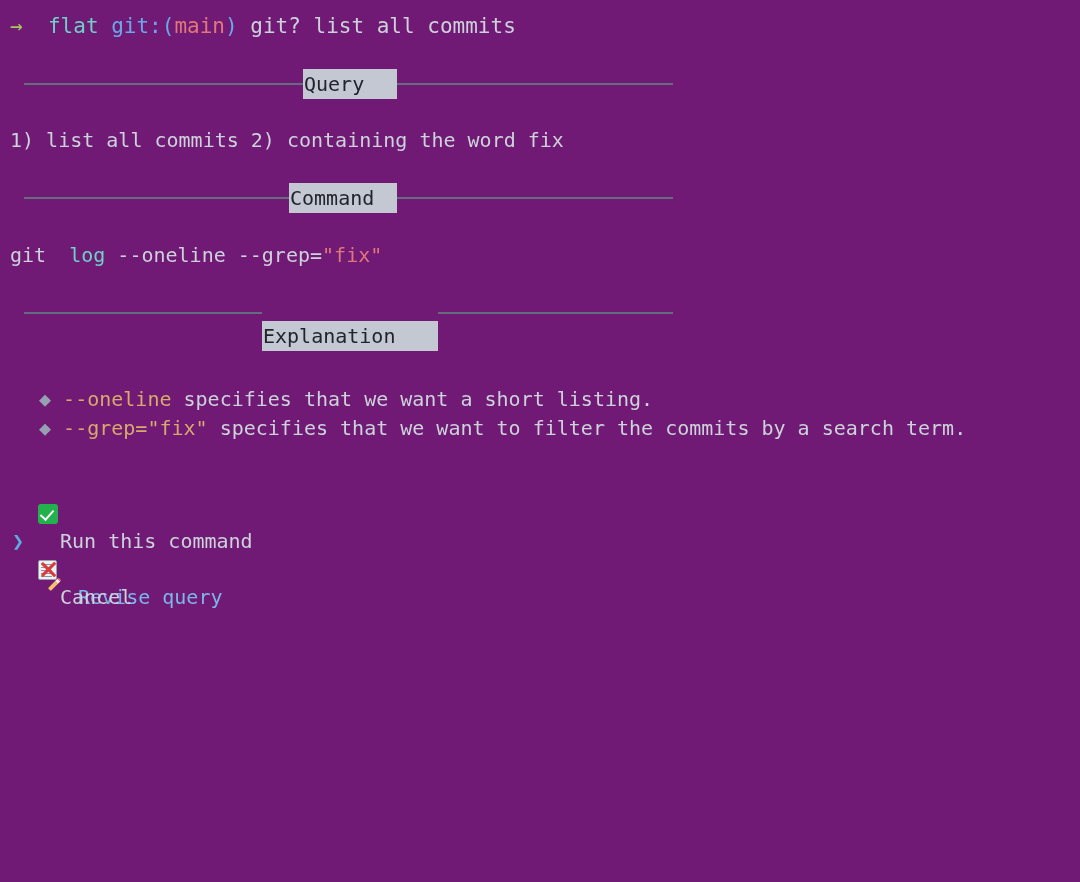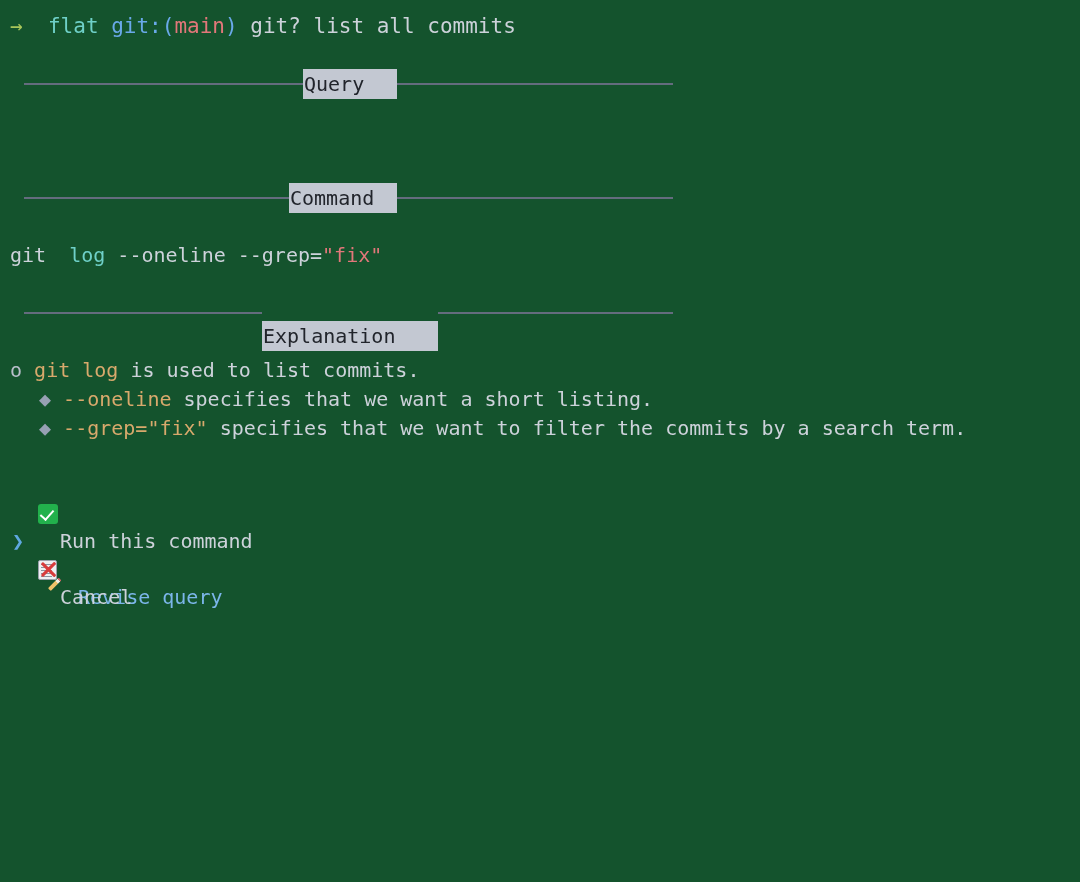--- a/index.html
+++ b/index.html
@@ -4,21 +4,21 @@
 <style>
   html, body {
     margin: 0;
     padding: 0;
     background: #2a2e37;
   }
   #terminal {
     position: relative;
     width: 1080px;
     height: 882px;
-    background: #14532d;
+    background: #701a75;
     font-family: "DejaVu Sans Mono", "Liberation Mono", monospace;
     font-size: 20px;
     line-height: 28px;
     color: #c5c9d1;
     overflow: hidden;
     text-decoration: underline;
     -webkit-font-smoothing: antialiased;
   }
 
   
@@ -190,36 +190,36 @@
 <div id="terminal">
 
   <div class="prompt-line"><span class="pl-arrow">→</span><span class="pl-cmd">  </span><span class="pl-flat">flat</span><span class="pl-cmd"> </span><span class="pl-gitpar">git:(</span><span class="pl-branch">main</span><span class="pl-gitpar">)</span><span class="pl-cmd"> </span><span class="pl-cmd">git? list all commits</span></div>
 
   <div class="rule-row" style="top:69px;">
     <div class="rule-line rule-left" style="width:279px;"></div>
     <div class="rule-label" style="left:303px;width:92px;">Query</div>
     <div class="rule-line rule-right"></div>
   </div>
 
+  <div class="text-row c-white" style="top:126px;">1) list all commits 2) containing the word fix</div>
 
   <div class="rule-row" style="top:183px;padding-left:20px;">
     <div class="rule-line rule-left" style="width:265px;"></div>
     <div class="rule-label" style="left:289px;width:106px;">Command</div>
     <div class="rule-line rule-right"></div>
   </div>
 
   <div class="text-row" style="top:241px;"><span class="c-white">git</span><span class="c-white"> </span><span class="c-cyan">log</span><span class="c-white"> --oneline --grep=</span><span class="c-red">"fix"</span></div>
 
   <div class="rule-row" style="top:298px;">
     <div class="rule-line rule-left" style="width:238px;"></div>
     <div class="rule-label" style="left:262px;width:174px;margin-top:23px;">Explanation</div>
     <div class="rule-line" style="left:438px;width:235px;"></div>
   </div>
 
-  <div class="text-row" style="top:356px;left:10px;"><span class="c-circle">o</span><span> </span><span class="c-orange">git log</span><span class="c-white"> is used to list commits.</span></div>
 
   <div class="text-row" style="top:385px;left:39px;text-align:right;"><span class="c-diamond">◆</span><span> </span><span class="c-orange">--oneline</span><span class="c-white"> specifies that we want a short listing.</span></div>
 
   <div class="text-row" style="top:414px;left:39px;"><span class="c-diamond">◆</span><span> </span><span class="c-orange">--grep="fix"</span><span class="c-white"> specifies that we want to filter the commits by a search term.</span></div>
 
   <div class="menu-row" style="top:471px;">
     <span class="menu-icon" style="left:38px;"><span class="glyph-check"></span></span>
     <span class="menu-label c-white" style="left:60px;">Run this command</span>
   </div>
 

